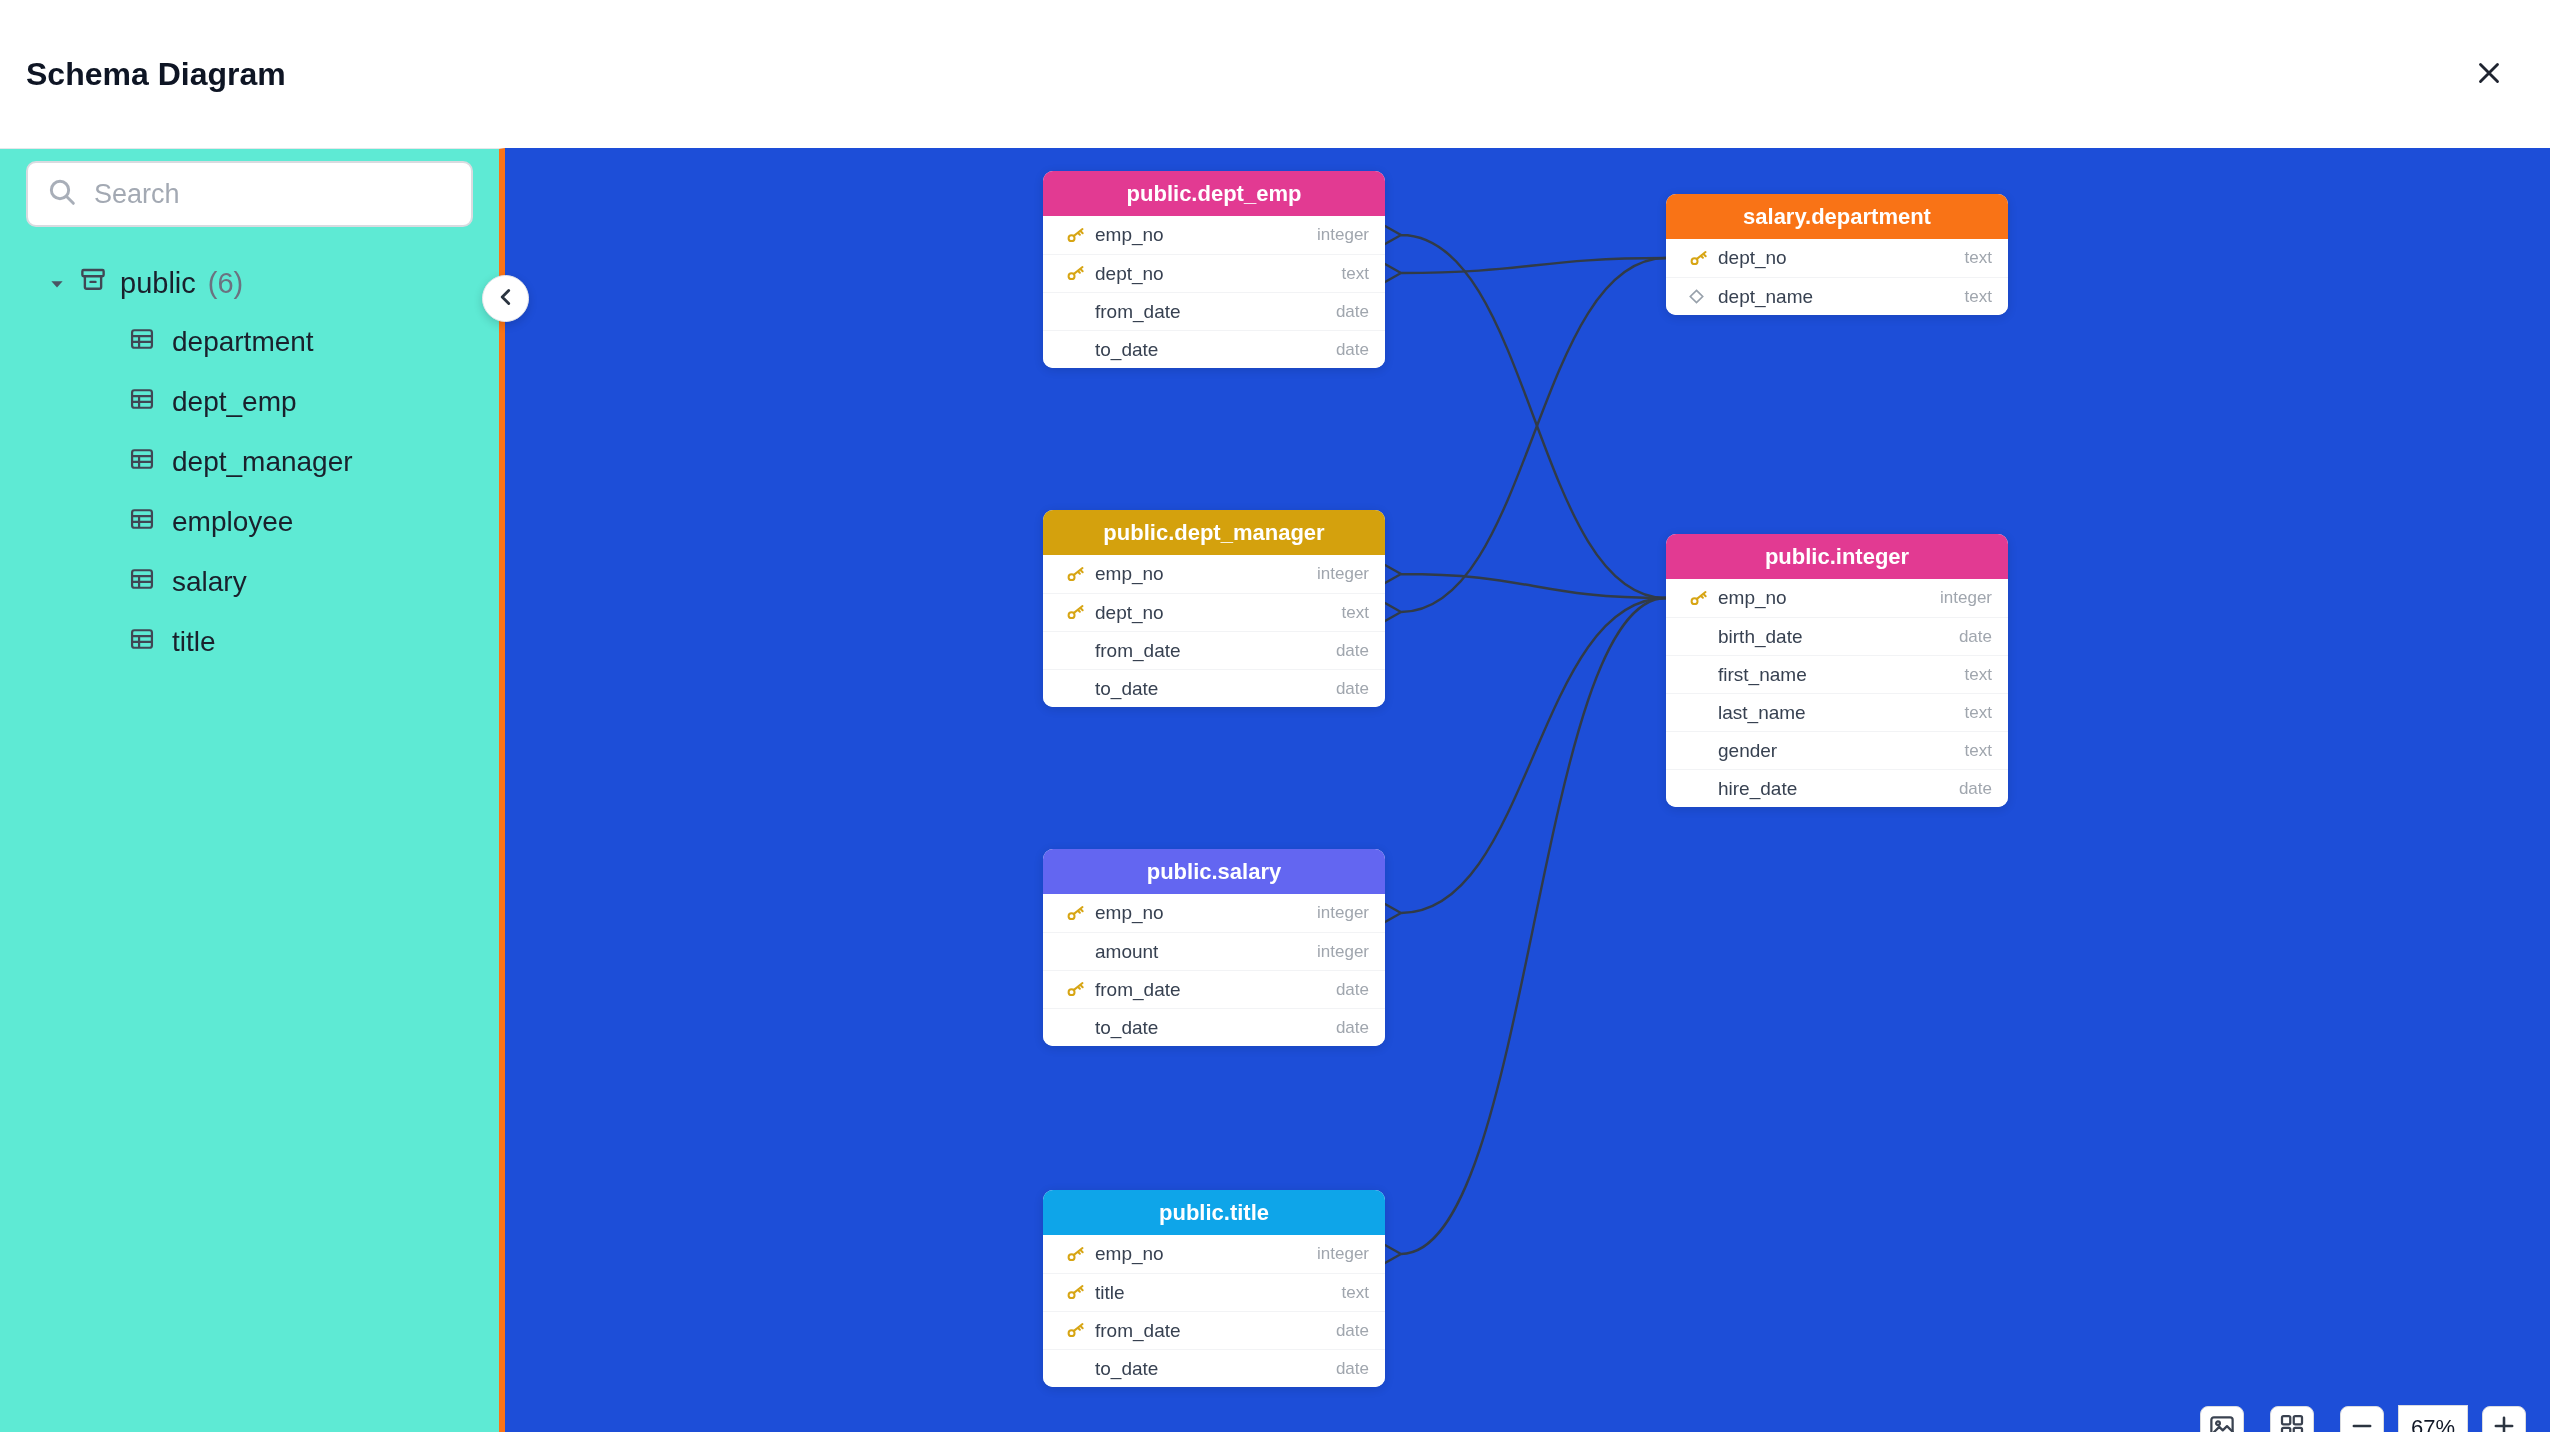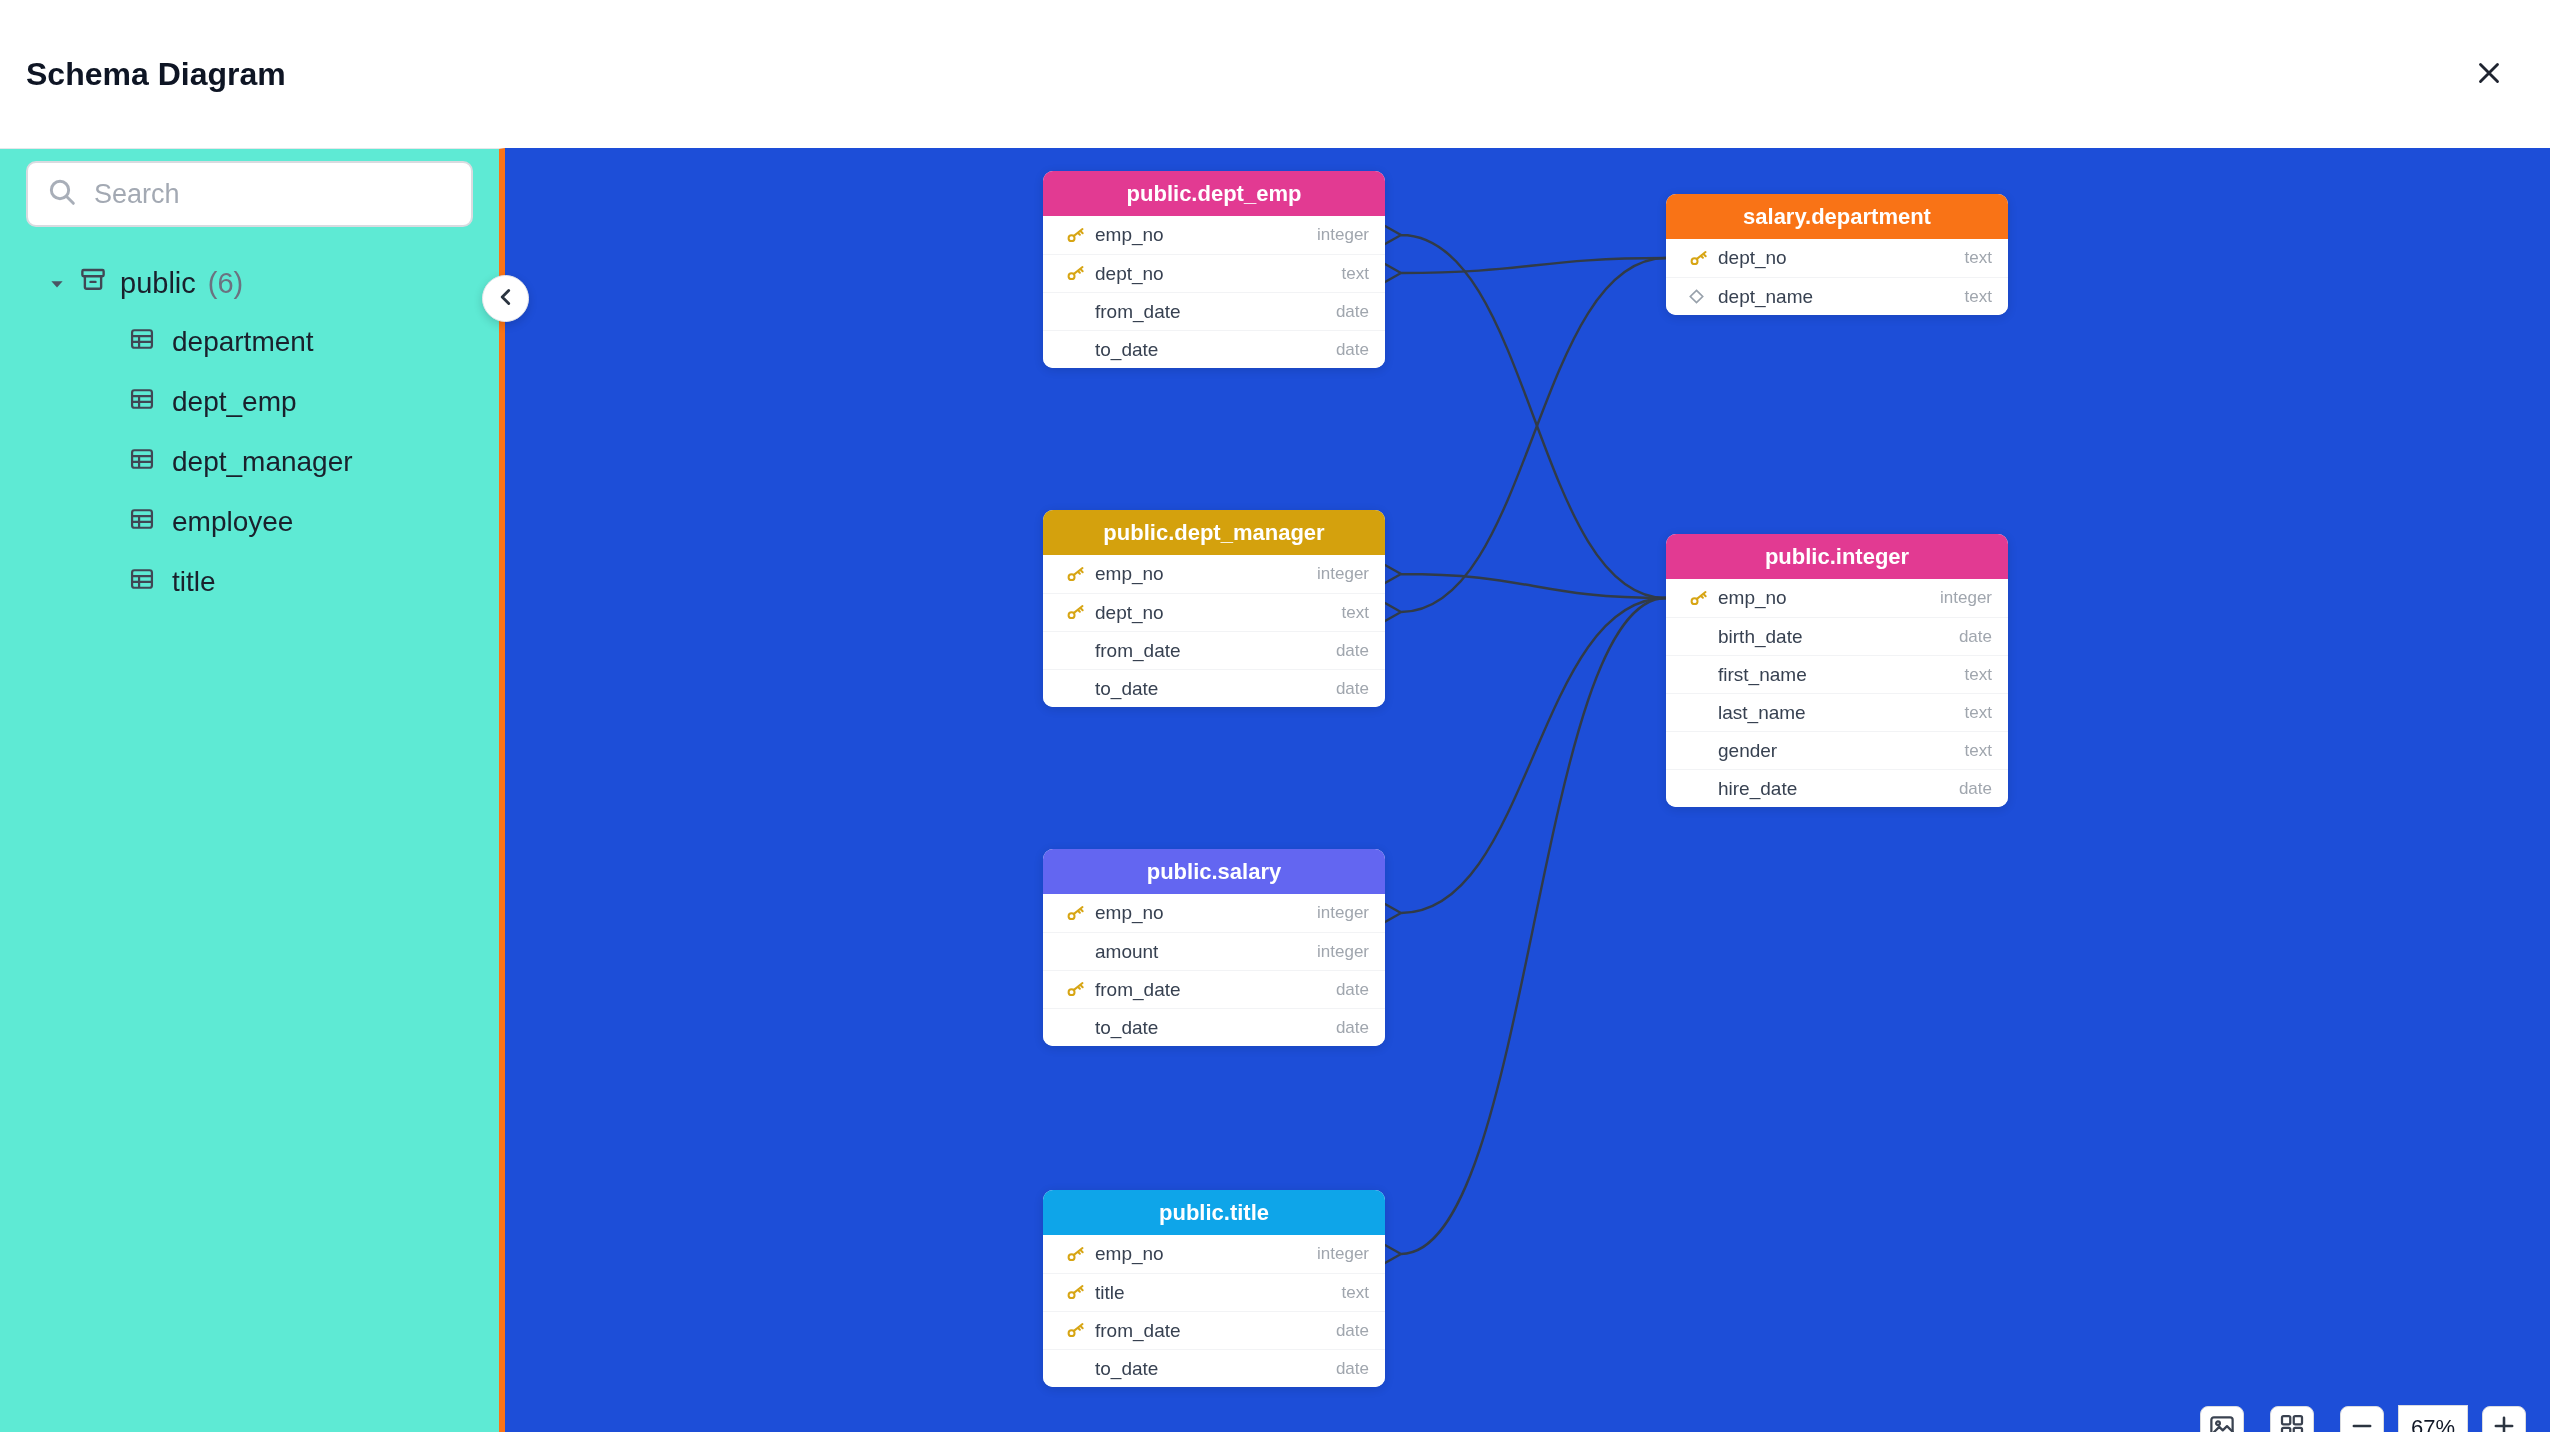--- a/index.html
+++ b/index.html
@@ -171,20 +171,29 @@
   <div class="table-item">
     <span>
       <svg width="28" height="28" viewBox="0 0 24 24" fill="none" stroke="#404754" stroke-width="1.9">
               <rect x="3.5" y="4.5" width="17" height="15" rx="2"></rect>
               <path d="M3.5 9.5 h17 M9.5 9.5 v10 M3.5 14.5 h17"></path>
             </svg>
     </span>
     <span>employee</span>
   </div>
 
+  <div class="table-item">
+    <span>
+      <svg width="28" height="28" viewBox="0 0 24 24" fill="none" stroke="#404754" stroke-width="1.9">
+              <rect x="3.5" y="4.5" width="17" height="15" rx="2"></rect>
+              <path d="M3.5 9.5 h17 M9.5 9.5 v10 M3.5 14.5 h17"></path>
+            </svg>
+    </span>
+    <span>salary</span>
+  </div>
 
   <div class="table-item">
     <span>
       <svg width="28" height="28" viewBox="0 0 24 24" fill="none" stroke="#404754" stroke-width="1.9">
               <rect x="3.5" y="4.5" width="17" height="15" rx="2"></rect>
               <path d="M3.5 9.5 h17 M9.5 9.5 v10 M3.5 14.5 h17"></path>
             </svg>
     </span>
     <span>title</span>
   </div>

